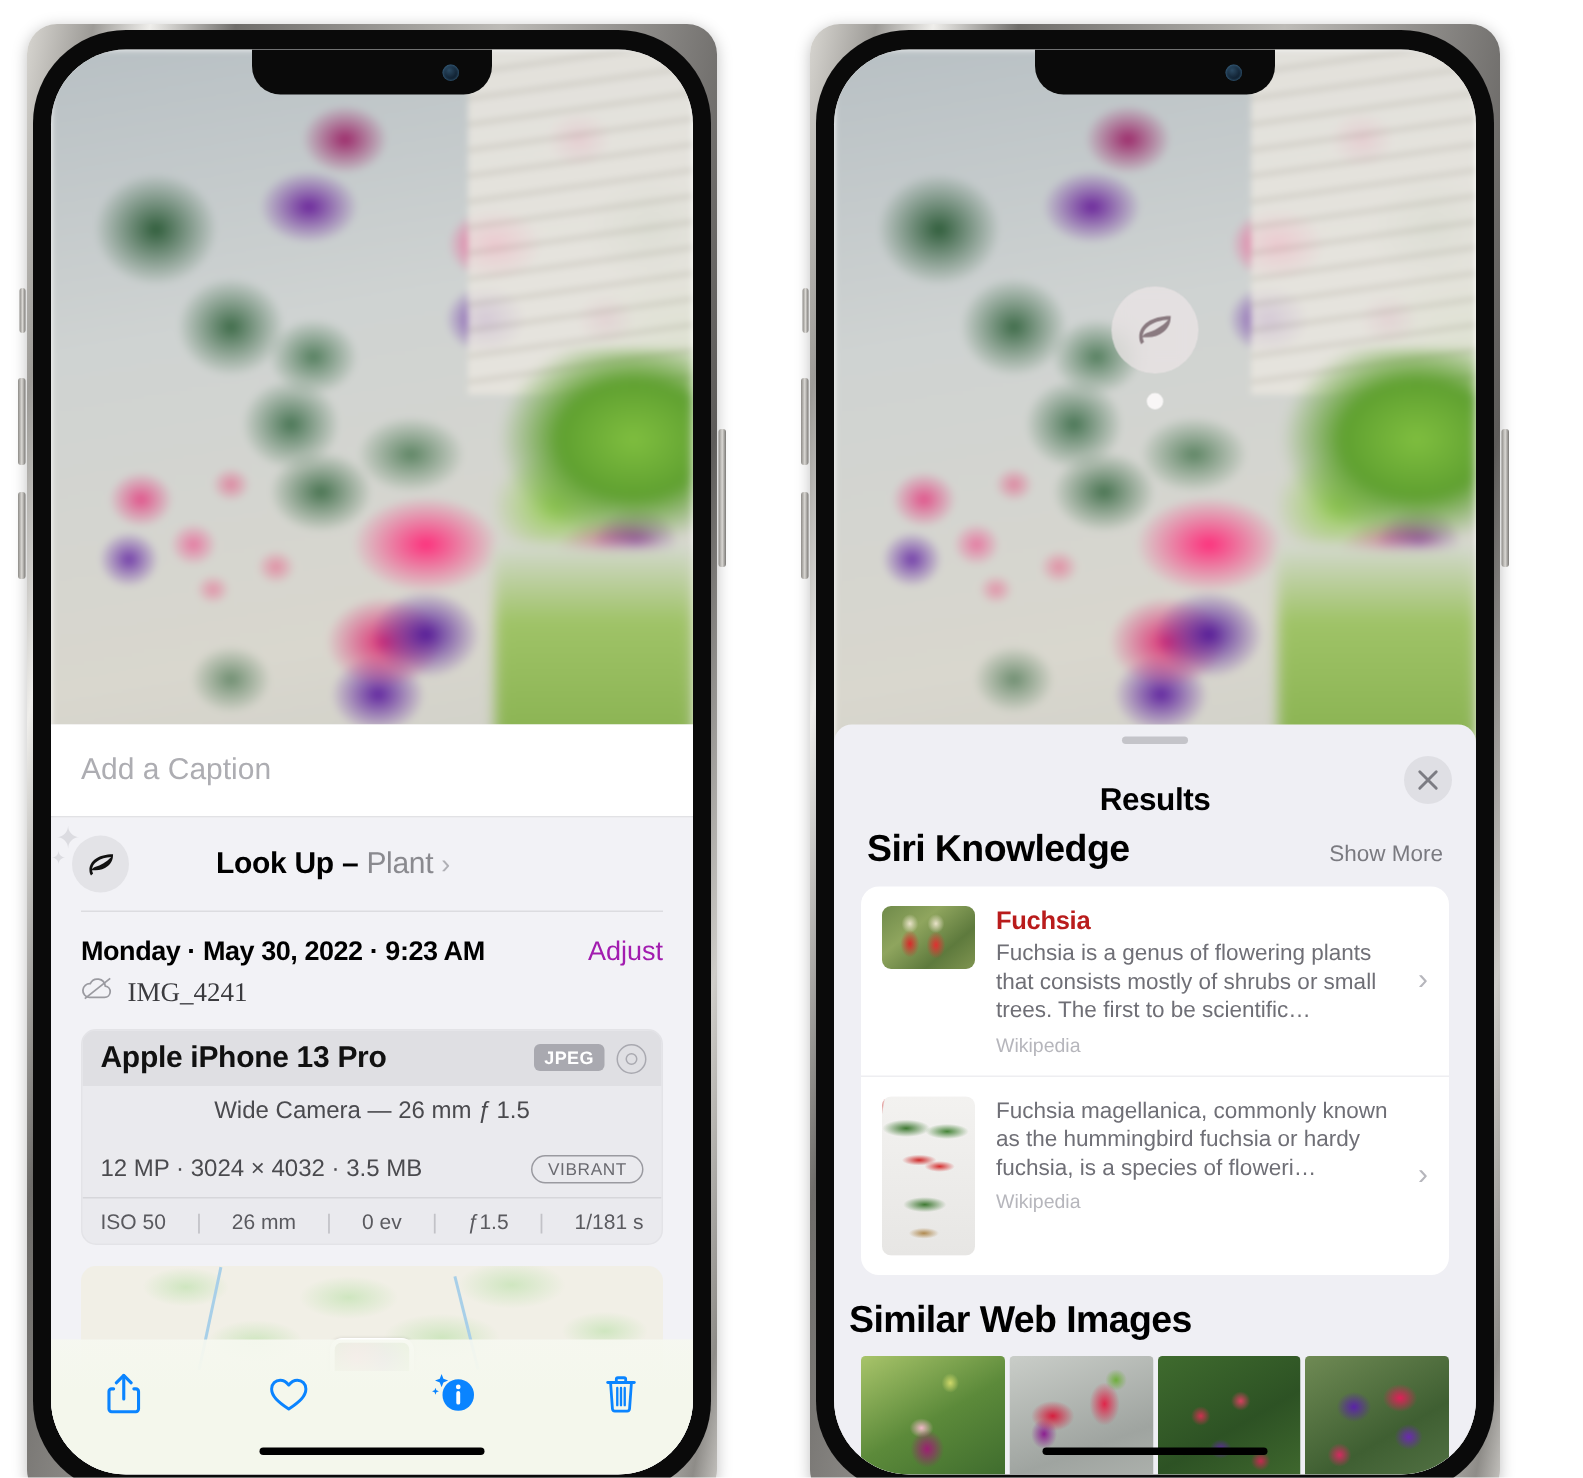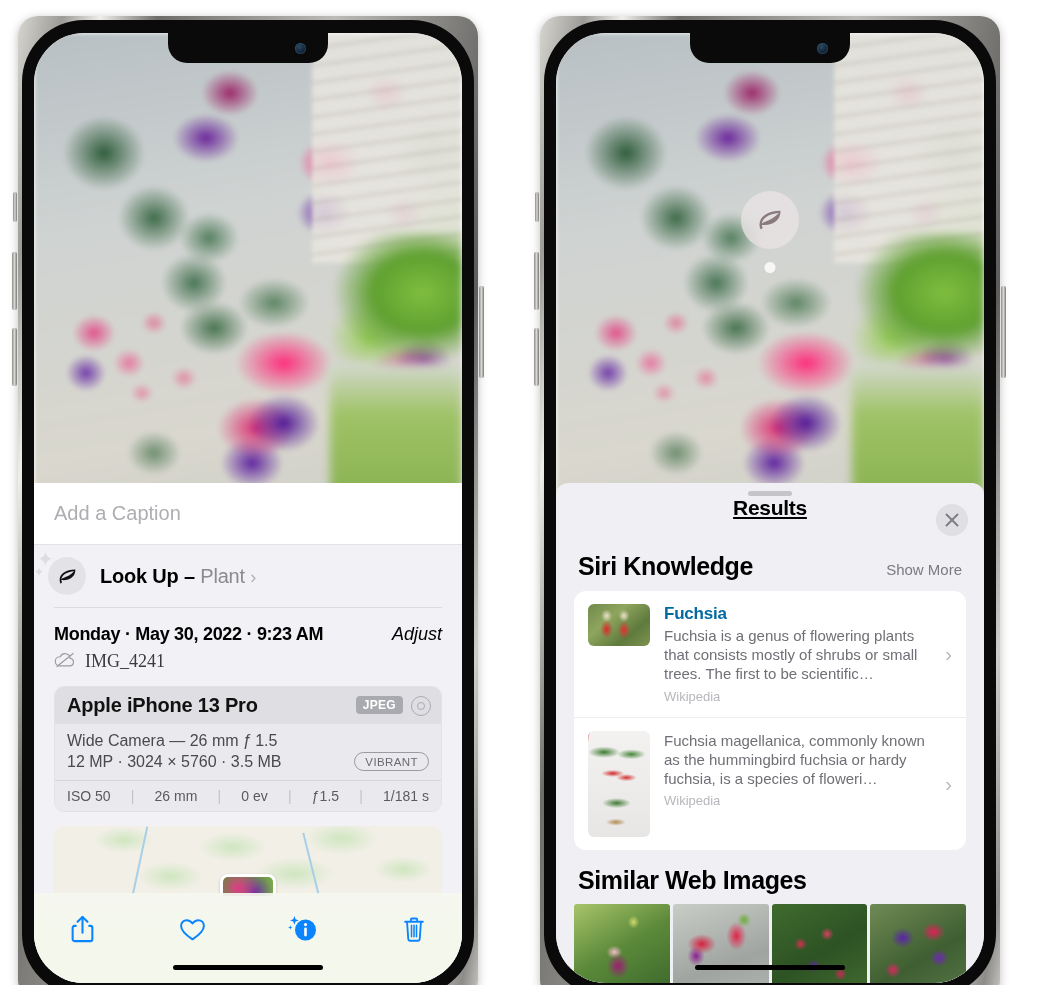--- a/index.html
+++ b/index.html
@@ -133,31 +133,31 @@
     width: 38px; height: 38px; border-radius: 50%;
     background: #e3e3e7;
     display:flex; align-items:center; justify-content:center;
     position:relative; flex:0 0 auto;
   }
   .leaf-badge .spk {
     position:absolute; color:#dcdce1; font-size: 20px; line-height:1;
     left: -11px; top: -8px;
   }
   .leaf-badge .spk2 { left:-14px; top: 9px; font-size: 12px; }
-  .lookup-text { font-size: 20px; color:#000; font-weight: 700; letter-spacing:-.2px; }
+  .lookup-text { font-size: 20px; color:#000; font-weight: 700; letter-spacing:-.2px;margin-left:44px; }
   .lookup-text .sub { color:#8a8a8f; font-weight: 400; }
   .lookup-text .chev { color:#b0b0b5; font-weight:400; font-size: 18px; }
   .divider { height:1px; background:#dcdce0; margin: 0 20px; }
 
   .date-row {
     padding: 16px 20px 4px 20px;
     display:flex; justify-content:space-between; align-items:flex-start;
   }
   .date-txt { font-size: 18px; color:#000; font-weight:700; letter-spacing:-.3px; }
-  .adjust { font-size: 18px; color:#000000;font-style:italic; }
+  .adjust { font-size: 18px; color:#a21caf; }
   .file-row { display:flex; align-items:center; gap:9px; padding: 2px 20px 14px 20px; font-family: Liberation Serif, serif; }
   .file-name { font-size: 18px; color:#3b3b3f; }
 
   
   .cam-card {
     margin: 0 20px; border-radius: 10px; overflow:hidden;
     background:#eaeaee; border:1px solid #e3e3e7;
   }
   .cam-head {
     background:#dfdfe3; display:flex; align-items:center; justify-content:space-between;
@@ -168,21 +168,21 @@
   .jpeg-tag {
     background:#a9a9b0; color:#fff; font-size: 12px; font-weight:700;
     padding: 2px 7px; border-radius: 4px; letter-spacing:.3px;
   }
   .lens-icon {
     width:20px;height:20px;border-radius:50%;
     border:1.6px solid #a9a9b0; display:flex;align-items:center;justify-content:center;
   }
   .lens-icon i { width:8px;height:8px;border-radius:50%;border:1.6px solid #a9a9b0; display:block; }
   .cam-body { padding: 8px 12px 9px 12px; }
-  .cam-line1 { font-size: 16px; color:#4a4a4e; margin-bottom: 2px; }
+  .cam-line1 { font-size: 16px; color:#4a4a4e; margin-bottom: 20px; text-align: center; }
   .cam-line2row { display:flex; align-items:center; justify-content:space-between; }
   .cam-line2 { font-size: 16px; color:#4a4a4e; }
   .vibrant {
     border:1px solid #9a9aa0; color:#6a6a70; font-size: 11.5px;
     padding: 2.5px 10px; border-radius: 10px; letter-spacing:.4px;
   }
   .cam-foot {
     border-top: 1px solid #d6d6da;
     display:flex; align-items:center; justify-content:space-between;
     padding: 7px 12px; font-size: 14px; color:#5a5a5f;
@@ -245,21 +245,21 @@
     background: rgba(250,248,248,.95);
   }
 
   
   .sheet {
     position:absolute; left:0; right:0; bottom:0; top: 450px;
     background:#efeff4; border-radius: 12px 12px 0 0;
     z-index: 14; overflow:hidden;
   }
   .grabber { width:44px;height:5px;border-radius:3px;background:#c4c4c9; margin: 8px auto 0 auto; }
-  .sheet-head { position:relative; height: 50px; display:flex; align-items:flex-start; justify-content:center;text-decoration:underline; }
+  .sheet-head { position:relative; height: 50px; display:flex; align-items:flex-end; justify-content:center; }
   .sheet-title { font-size: 21px; font-weight: 700; color:#000; letter-spacing:-.3px; }
   .close-btn {
     position:absolute; right: 16px; top: 8px;
     width: 32px;height:32px;border-radius:50%;background:#dfdfe4;
     display:flex;align-items:center;justify-content:center;
   }
   .sec-head {
     display:flex; align-items:baseline; justify-content:space-between;
     padding: 6px 22px 10px 22px;
   }
@@ -285,26 +285,26 @@
       radial-gradient(ellipse 22px 8px at 26% 20%, #3f7a33 0%, rgba(63,122,51,0) 72%),
       radial-gradient(ellipse 20px 7px at 70% 22%, #47853a 0%, rgba(71,133,58,0) 72%),
       linear-gradient(100deg, rgba(200,30,30,.9) 0%, rgba(200,30,30,0) 3%),
       radial-gradient(ellipse 16px 5px at 40% 40%, #cf2a2a 0%, rgba(207,42,42,0) 72%),
       radial-gradient(ellipse 14px 5px at 62% 44%, #d63030 0%, rgba(214,48,48,0) 72%),
       radial-gradient(ellipse 20px 7px at 46% 68%, #3f7a33 0%, rgba(63,122,51,0) 72%),
       radial-gradient(ellipse 14px 5px at 45% 86%, #b08a50 0%, rgba(176,138,80,0) 72%),
       linear-gradient(180deg,#f3f2f0,#e7e6e4);
   }
   .ktxt { flex: 1 1 auto; padding-right: 18px; }
-  .ktitle { font-size: 17px; font-weight:700; color:#0369a1; letter-spacing:-.2px; margin-bottom: 2px; }
+  .ktitle { font-size: 17px; font-weight:700; color:#b91c1c; letter-spacing:-.2px; margin-bottom: 2px; }
   .kdesc { font-size: 15px; color:#6f6f76; line-height: 1.28; }
   .ksrc { font-size: 13px; color:#b6b6bc; margin-top: 5px; }
   .kchev { position:absolute; right: 14px; top:50%; transform:translateY(-50%); color:#b6b6bc; font-size: 20px; }
 
-  .sec-head2 { padding: 16px 22px 9px 22px; }
+  .sec-head2 { padding: 16px 22px 9px 10px; }
   .webstrip { display:flex; gap: 3px; padding: 0 18px; }
   .wimg { flex: 1 1 0; height: 100px; border-radius: 3px; }
   .wimg.w1 { background:
       radial-gradient(ellipse 16px 18px at 46% 62%, #9c1f72 0%, rgba(156,31,114,0) 70%),
       radial-gradient(ellipse 11px 9px at 42% 48%, #f2b9c9 0%, rgba(242,185,201,0) 72%),
       radial-gradient(ellipse 8px 9px at 62% 18%, #cfd86a 0%, rgba(207,216,106,0) 72%),
       linear-gradient(150deg,#a8c46a 0%,#5c8a3a 45%,#36632a 100%); }
   .wimg.w2 { background:
       radial-gradient(ellipse 20px 14px at 30% 40%, #d61f3e 0%, rgba(214,31,62,0) 72%),
       radial-gradient(ellipse 14px 20px at 66% 32%, #e0264a 0%, rgba(224,38,74,0) 72%),
@@ -394,21 +394,21 @@
               <span class="cam-head-right">
                 <span class="jpeg-tag">JPEG</span>
                 <span class="lens-icon">
                     <i></i>
                   </span>
               </span>
             </div>
             <div class="cam-body">
               <div class="cam-line1">Wide Camera — 26 mm ƒ 1.5</div>
               <div class="cam-line2row">
-                <span class="cam-line2">12 MP · 3024 × 5760 · 3.5 MB</span>
+                <span class="cam-line2">12 MP · 3024 × 4032 · 3.5 MB</span>
                 <span class="vibrant">VIBRANT</span>
               </div>
             </div>
             <div class="cam-foot">
               <span>ISO 50</span>
               <span class="sep">|</span>
               <span>26 mm</span>
               <span class="sep">|</span>
               <span>0 ev</span>
               <span class="sep">|</span>

